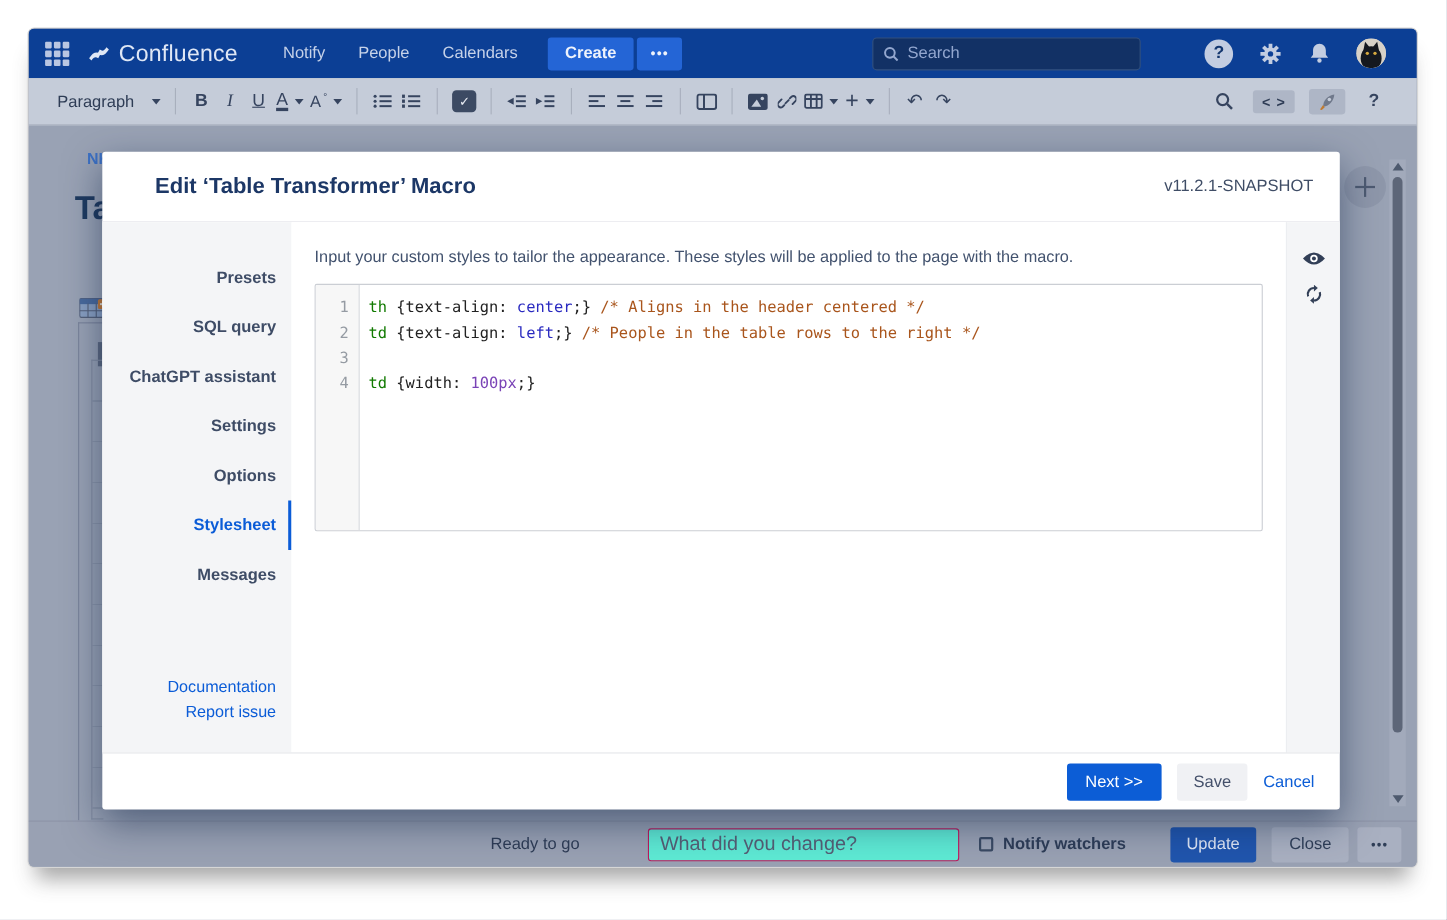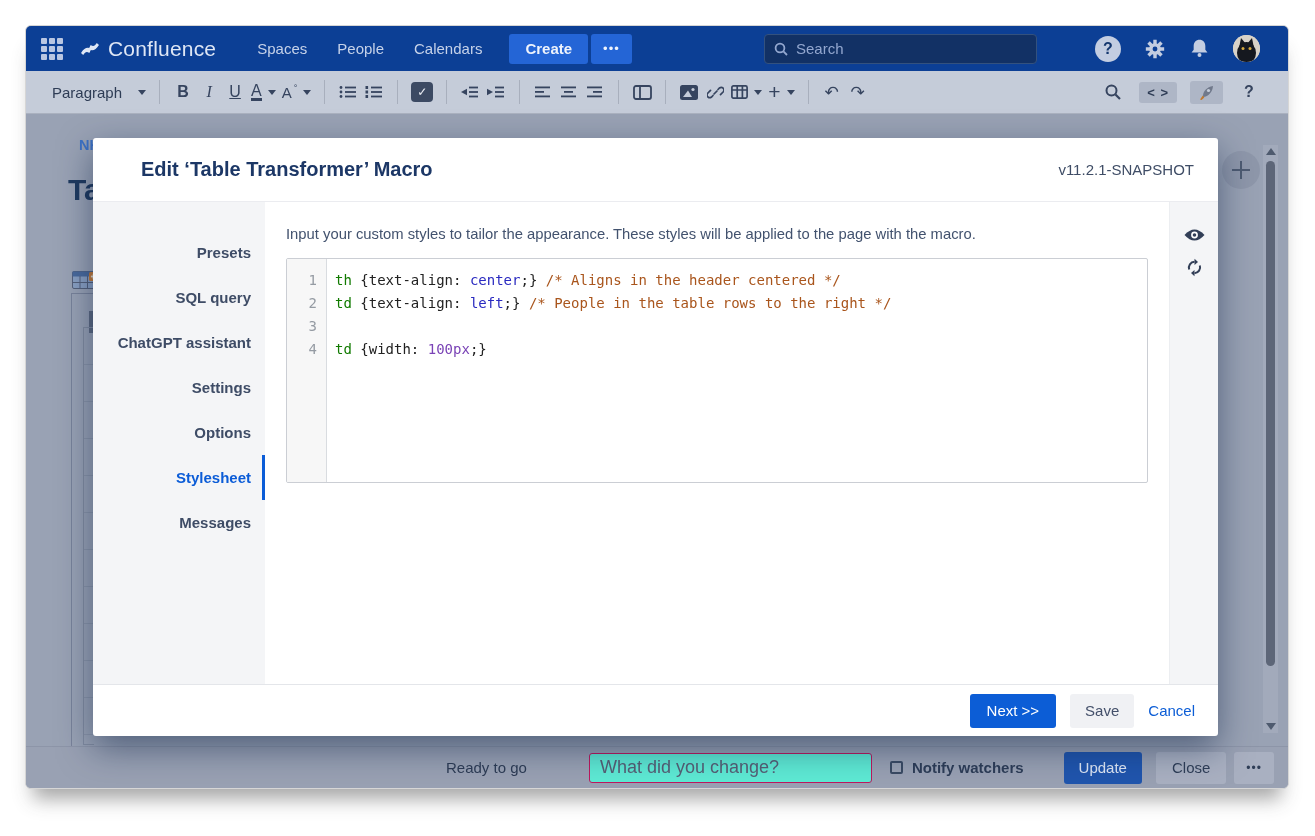--- a/index.html
+++ b/index.html
@@ -18,21 +18,21 @@
   .appgrid i { width:6px; height:6px; background:#b9c6e2; border-radius:1px; }
   .brand { display:flex; align-items:center; gap:7px; margin-right:26px; }
   .brand-name { color:#dfe7f5; font-size:21px; letter-spacing:.2px; }
   .nav-item { color:#c6d2e9; font-size:15px; margin:0 15px; cursor:pointer; display:flex; align-items:center; gap:7px; }
   .chev { width:0; height:0; border-left:4px solid transparent; border-right:4px solid transparent;
     border-top:5px solid currentColor; display:inline-block; }
   .btn-create { background:#2465d6; color:#eef3fc; font-size:15px; font-weight:700;
     border:none; border-radius:3px; height:30px; padding:0 16px; margin-left:12px; cursor:pointer;text-align:right; }
   .btn-navmore { background:#2465d6; color:#eef3fc; font-size:13px; letter-spacing:1px;
     border:none; border-radius:3px; height:30px; padding:0 12px; margin-left:3px; cursor:pointer; }
-  .nav-search { margin-left:auto; margin-right:58px; width:273px; height:30px; background:#123165;
+  .nav-search { margin-left:auto; margin-right:58px; width:244px; height:30px; background:#123165;
     border:1px solid #33517e; border-radius:4px; display:flex; align-items:center; padding:0 9px; gap:8px; }
   .nav-search input { background:transparent; border:none; outline:none; color:#c2cce0; font-size:15px; width:180px; }
   .nav-search input::placeholder { color:#93a7cf; }
   .nav-icons { display:flex; align-items:center; gap:23px; }
   .help-circle { width:26px; height:26px; border-radius:50%; background:#c3cde1; color:#13366e;
     font-size:16px; font-weight:700; display:flex; align-items:center; justify-content:center; cursor:pointer; }
   .avatar { width:27px; height:27px; border-radius:50%; background:#d8d2c8; overflow:hidden; cursor:pointer; }
 
   
   .toolbar { position:absolute; left:0; top:45px; right:0; height:43px; background:#c5ccd9;
@@ -145,21 +145,21 @@
         <i></i>
     </div>
     <div class="brand">
       <svg width="22" height="22" viewBox="0 0 22 22">
         <path d="M2 15 C5.5 9.5 8.5 8.8 12.5 10.8 L10.3 15 C8 13.2 6.3 13.6 4.2 17 Z" fill="#dfe7f5"></path>
         <path d="M20 7 C16.5 12.5 13.5 13.2 9.5 11.2 L11.7 7 C14 8.8 15.7 8.4 17.8 5 Z" fill="#dfe7f5"></path>
       </svg>
       <span class="brand-name">Confluence</span>
     </div>
     <div style="display:flex;align-items:center;">
-        <span class="nav-item">Spaces</span>
+        <span class="nav-item">Notify</span>
         <span class="nav-item">People</span>
         <span class="nav-item">Calendars</span>
       </div>
     <button class="btn-create">Create</button>
     <button class="btn-navmore">•••</button>
     <div class="nav-search">
       <svg width="14" height="14" viewBox="0 0 14 14">
         <circle cx="6" cy="6" r="4.4" fill="none" stroke="#93a7cf" stroke-width="1.8"></circle>
         <line x1="9.4" y1="9.4" x2="13" y2="13" stroke="#93a7cf" stroke-width="1.8"></line>
       </svg>
@@ -406,20 +406,24 @@
     </div>
     <div class="modal-body">
       <div class="side-tabs">
           <div class="tab">Presets</div>
           <div class="tab">SQL query</div>
           <div class="tab">ChatGPT assistant</div>
           <div class="tab">Settings</div>
           <div class="tab">Options</div>
           <div class="tab active">Stylesheet</div>
           <div class="tab">Messages</div>
+          <div class="side-links">
+            <span class="side-link">Documentation</span>
+            <span class="side-link">Report issue</span>
+          </div>
         </div>
       <div class="main-pane">
         <div class="description">Input your custom styles to tailor the appearance. These styles will be applied to the page with the macro.</div>
         <div class="code-editor">
           <div class="gutter">
               <div class="ln">1</div>
               <div class="ln">2</div>
               <div class="ln">3</div>
               <div class="ln">4</div>
             </div>

